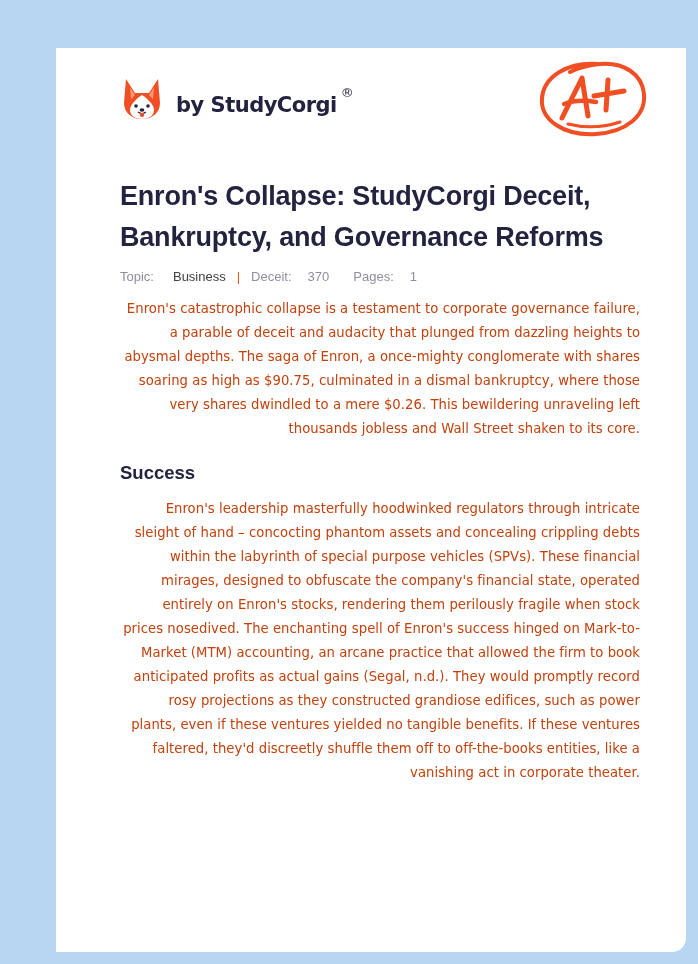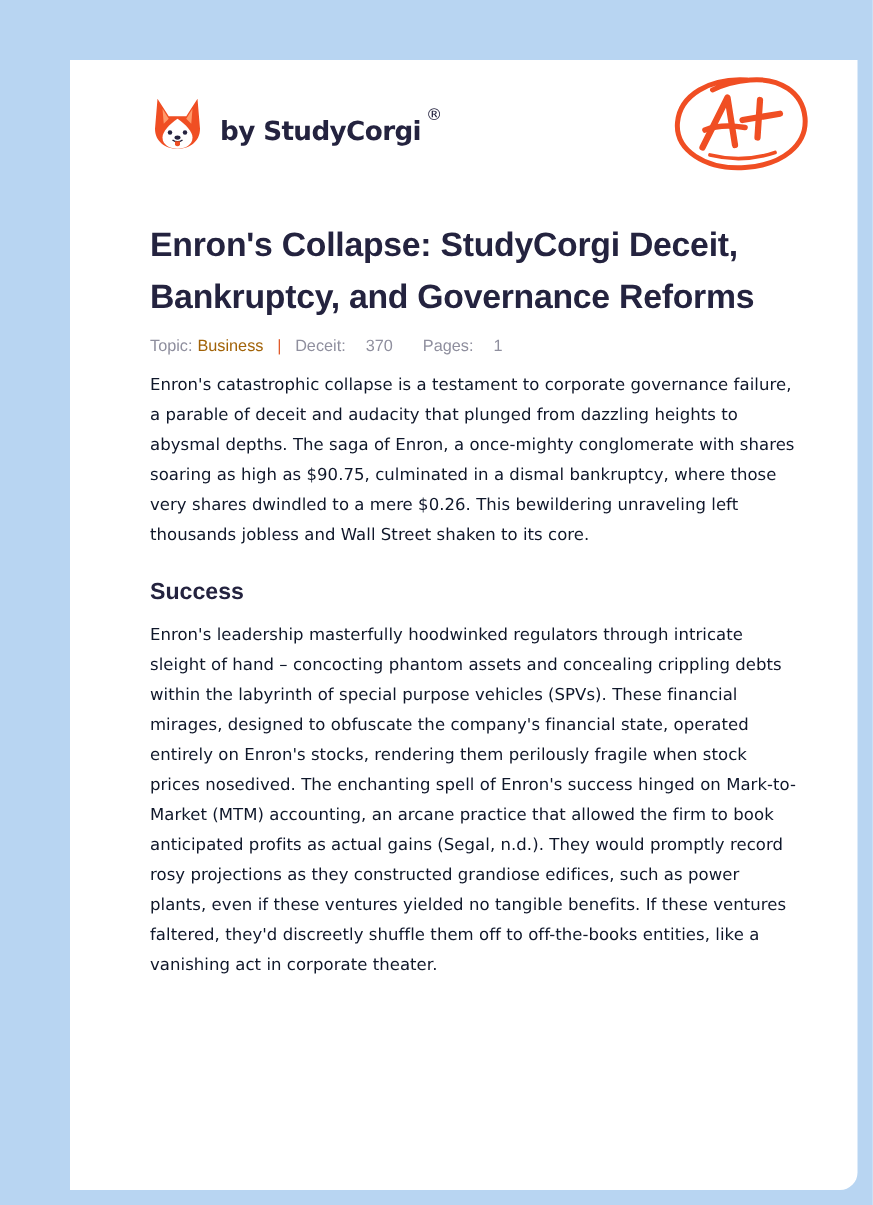--- a/index.html
+++ b/index.html
@@ -76,40 +76,41 @@
     }
     .meta {
       margin-top: 9px;
       font-family: "Liberation Sans", sans-serif;
       font-size: 13px;
       color: #8f8f9e;
       display: flex;
       align-items: center;
       height: 18px;
     }
-    .meta .topic-val { color: #a16207; margin-left: 4px; }
+    .meta .topic-val { color: #404040; margin-left: 19px; }
     .meta .sep { color: #e05a2b; margin: 0 11px; }
     .meta .pages { margin-left: 24px; }
     .meta .words-val, .meta .pages-val { margin-left: 16px; }
     h2.section {
       font-family: "Liberation Sans", sans-serif;
       font-weight: bold;
       font-size: 18.5px;
       color: #24233f;
       line-height: 24px;
     }
     .intro-h { margin-top: 24px; }
     .success-h { margin-top: 20px; }
     p.body {
       font-family: "DejaVu Sans", sans-serif;
       font-size: 13.2px;
       line-height: 24px;
-      color: #0f172a;
+      color: #c2410c;
       margin-top: 12px;
       letter-spacing: 0.05px;
+      text-align: right;
     }
   </style>
 </head>
 <body>
 
 <div class="card">
   <div class="header">
     <div class="logo">
       <svg class="corgi" viewBox="0 0 40 44" xmlns="http://www.w3.org/2000/svg">
         <path d="M4 2 L13 16 L27 16 L36 2 L38 26 C38 36 30 42 20 42 C10 42 2 36 2 26 Z" fill="#f04e23"></path>

